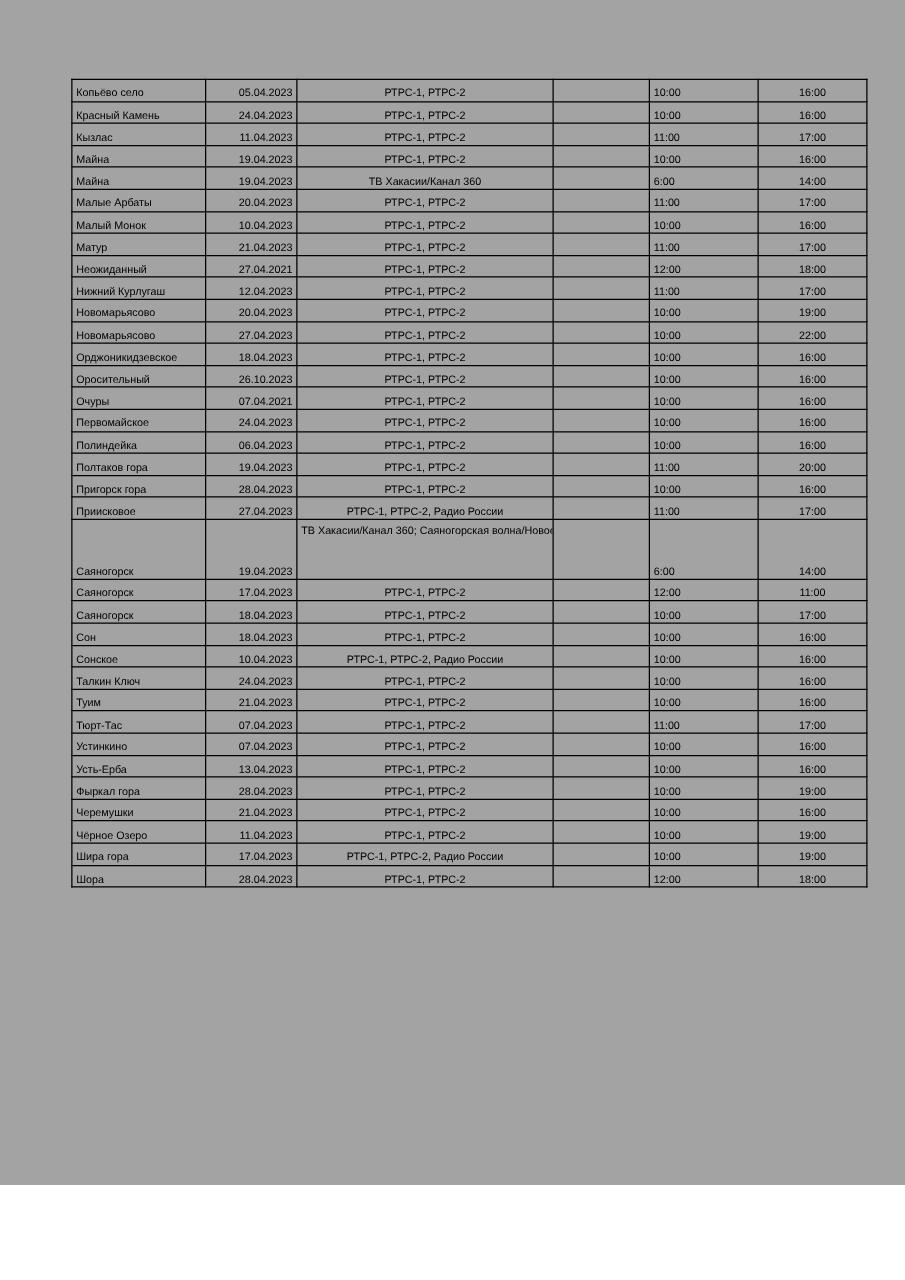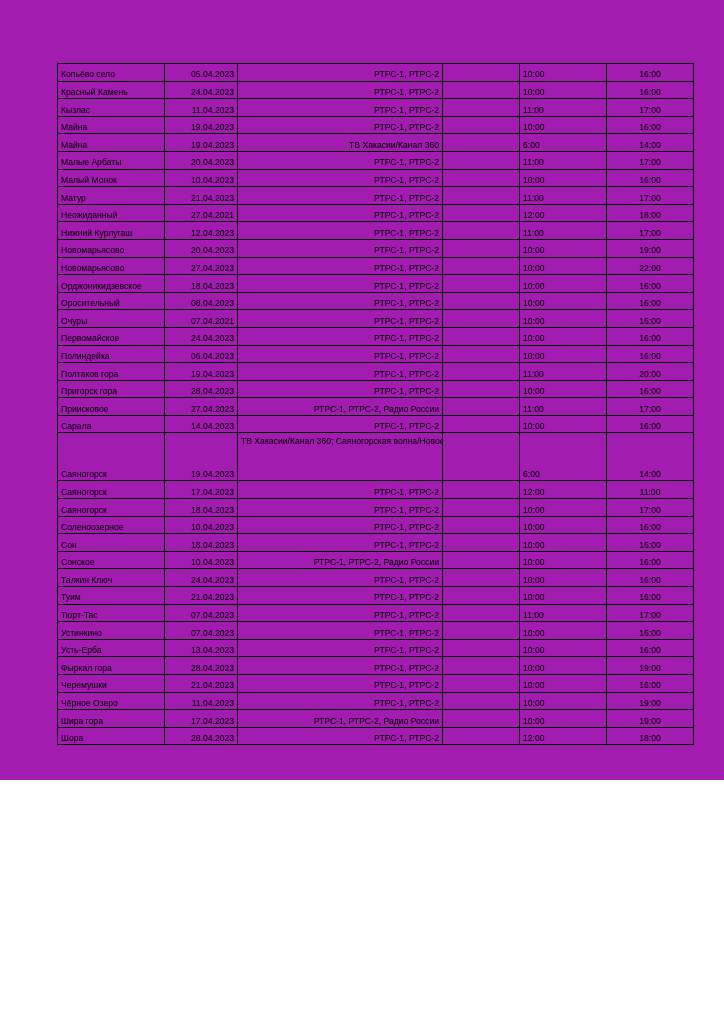--- a/index.html
+++ b/index.html
@@ -12,22 +12,22 @@
     height: 1024px;
     font-family: "Liberation Sans", sans-serif;
     color: #000000;
     position: relative;
   }
   .page {
     position: absolute;
     left: 0;
     top: 0;
     width: 724px;
-    height: 780px;
-    background: #a21caf;
+    height: 948px;
+    background: #a3a3a3;
   }
   .table-wrap {
     position: absolute;
     left: 57px;
     top: 63px;
     width: 600px;
   }
   table.schedule {
     border-collapse: collapse;
     table-layout: fixed;
@@ -38,21 +38,21 @@
   table.schedule td {
     border: 0.8px solid #000000;
     padding: 1px 3px;
     vertical-align: bottom;
     height: 14.6px;
     overflow: hidden;
     white-space: nowrap;
   }
   td.c-name   { width: 100px; text-align: left; }
   td.c-date   { width: 66px;  text-align: right; padding-right: 4px; }
-  td.c-desc   { width: 198px; text-align: right; white-space: normal; margin-left: 11px; }
+  td.c-desc   { width: 198px; text-align: center; white-space: normal; margin-left: 11px; }
   td.c-gap    { width: 70px;  text-align: left; border-left: 0.8px solid #000; border-right:0.8px solid #000; }
   td.c-start  { width: 80px;  text-align: left; padding-right: 5px; }
   td.c-end    { width: 80px;  text-align: center; padding-right: 5px; }
 
   tr.tall td { height: 44px; vertical-align: bottom; }
   tr.tall td.c-desc { vertical-align: top; padding-top: 2px; line-height: 1.45; }
 </style>
 </head>
 <body>
 
@@ -159,21 +159,21 @@
           <tr>
             <td class="c-name">Орджоникидзевское</td>
             <td class="c-date">18.04.2023</td>
             <td class="c-desc">РТРС-1, РТРС-2</td>
             <td class="c-gap"></td>
             <td class="c-start">10:00</td>
             <td class="c-end">16:00</td>
           </tr>
           <tr>
             <td class="c-name">Оросительный</td>
-            <td class="c-date">08.04.2023</td>
+            <td class="c-date">26.10.2023</td>
             <td class="c-desc">РТРС-1, РТРС-2</td>
             <td class="c-gap"></td>
             <td class="c-start">10:00</td>
             <td class="c-end">16:00</td>
           </tr>
           <tr>
             <td class="c-name">Очуры</td>
             <td class="c-date">07.04.2021</td>
             <td class="c-desc">РТРС-1, РТРС-2</td>
             <td class="c-gap"></td>
@@ -212,28 +212,20 @@
             <td class="c-start">10:00</td>
             <td class="c-end">16:00</td>
           </tr>
           <tr>
             <td class="c-name">Приисковое</td>
             <td class="c-date">27.04.2023</td>
             <td class="c-desc">РТРС-1, РТРС-2, Радио России</td>
             <td class="c-gap"></td>
             <td class="c-start">11:00</td>
             <td class="c-end">17:00</td>
-          </tr>
-          <tr>
-            <td class="c-name">Сарала</td>
-            <td class="c-date">14.04.2023</td>
-            <td class="c-desc">РТРС-1, РТРС-2</td>
-            <td class="c-gap"></td>
-            <td class="c-start">10:00</td>
-            <td class="c-end">16:00</td>
           </tr>
           <tr class="tall">
             <td class="c-name">Саяногорск</td>
             <td class="c-date">19.04.2023</td>
             <td class="c-desc">ТВ Хакасии/Канал 360; Саяногорская волна/Новое радио</td>
             <td class="c-gap"></td>
             <td class="c-start">6:00</td>
             <td class="c-end">14:00</td>
           </tr>
           <tr>
@@ -244,28 +236,20 @@
             <td class="c-start">12:00</td>
             <td class="c-end">11:00</td>
           </tr>
           <tr>
             <td class="c-name">Саяногорск</td>
             <td class="c-date">18.04.2023</td>
             <td class="c-desc">РТРС-1, РТРС-2</td>
             <td class="c-gap"></td>
             <td class="c-start">10:00</td>
             <td class="c-end">17:00</td>
-          </tr>
-          <tr>
-            <td class="c-name">Соленоозерное</td>
-            <td class="c-date">10.04.2023</td>
-            <td class="c-desc">РТРС-1, РТРС-2</td>
-            <td class="c-gap"></td>
-            <td class="c-start">10:00</td>
-            <td class="c-end">16:00</td>
           </tr>
           <tr>
             <td class="c-name">Сон</td>
             <td class="c-date">18.04.2023</td>
             <td class="c-desc">РТРС-1, РТРС-2</td>
             <td class="c-gap"></td>
             <td class="c-start">10:00</td>
             <td class="c-end">16:00</td>
           </tr>
           <tr>

